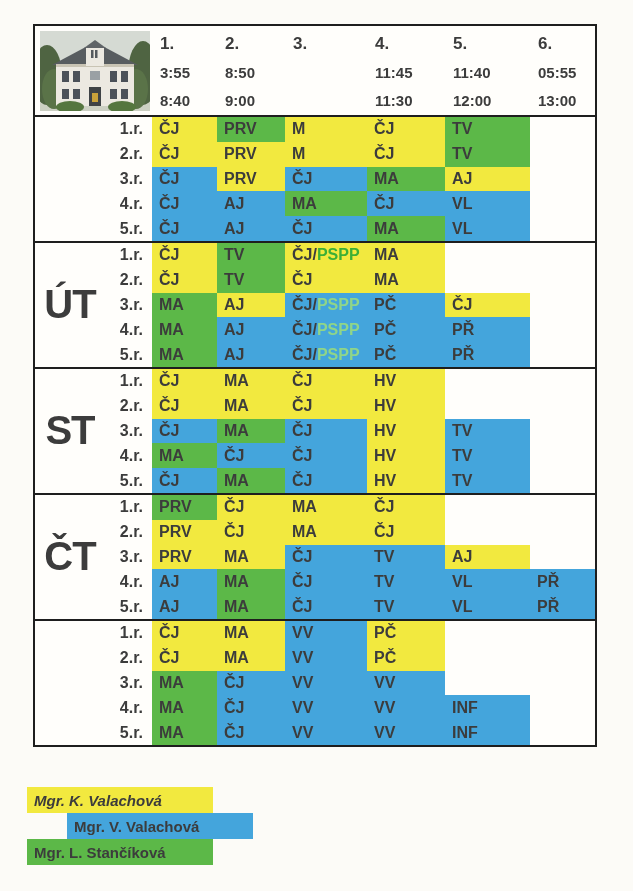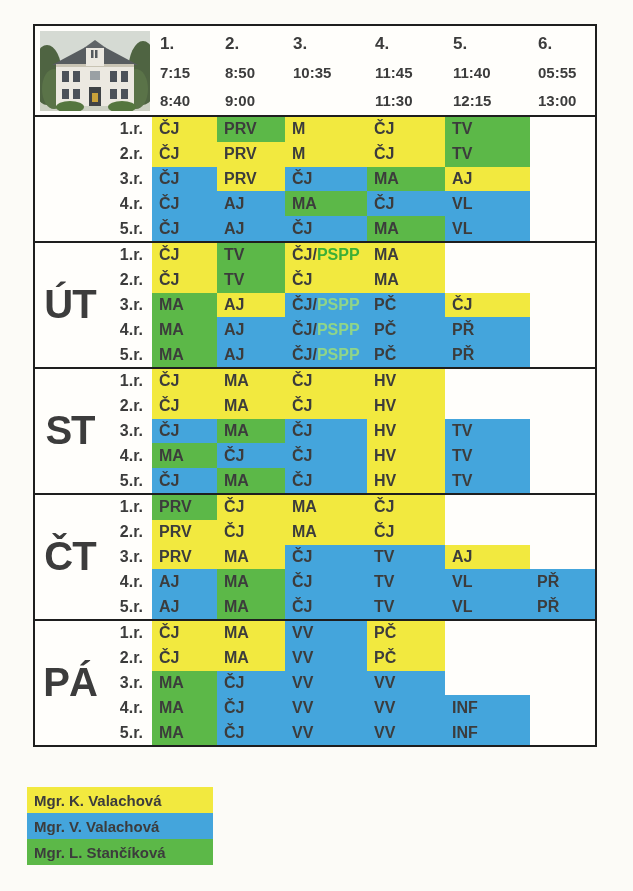--- a/index.html
+++ b/index.html
@@ -84,41 +84,40 @@
           <rect x="70" y="58" width="7" height="10" fill="#4b5158"></rect>
           <rect x="81" y="58" width="7" height="10" fill="#4b5158"></rect>
           <rect x="49" y="56" width="12" height="19" fill="#3f4346"></rect>
           <rect x="52" y="62" width="6" height="9" fill="#c9a23a"></rect>
           <ellipse cx="30" cy="76" rx="14" ry="6" fill="#55763f"></ellipse>
           <ellipse cx="82" cy="76" rx="14" ry="6" fill="#55763f"></ellipse>
         </svg>
       </div>
       <div class="period">
         <div class="num">1.</div>
-        <div class="time">7:15</div>
+        <div class="time">3:55</div>
         <div class="time">8:40</div>
       </div>
       <div class="period">
         <div class="num">2.</div>
         <div class="time">8:50</div>
         <div class="time">9:00</div>
       </div>
       <div class="period">
         <div class="num">3.</div>
-        <div class="time">10:35</div>
       </div>
       <div class="period">
         <div class="num">4.</div>
         <div class="time">11:45</div>
         <div class="time">11:30</div>
       </div>
       <div class="period">
         <div class="num">5.</div>
         <div class="time">11:40</div>
-        <div class="time">12:15</div>
+        <div class="time">12:00</div>
       </div>
       <div class="period">
         <div class="num">6.</div>
         <div class="time">05:55</div>
         <div class="time">13:00</div>
       </div>
     </div>
 
     <div id="day-blocks">
         <div class="day-block">
@@ -462,21 +461,20 @@
             <span>TV</span>
           </div>
           <div class="cell" style="grid-area: 5 / 7; background: rgb(68, 165, 220);">
             <span>VL</span>
           </div>
           <div class="cell" style="grid-area: 5 / 8; background: rgb(68, 165, 220);">
             <span>PŘ</span>
           </div>
         </div>
         <div class="day-block">
-          <div class="day-label">PÁ</div>
           <div class="grade" style="grid-row: 1;">1.r.</div>
           <div class="cell" style="grid-area: 1 / 3; background: rgb(242, 233, 63);">
             <span>ČJ</span>
           </div>
           <div class="cell" style="grid-area: 1 / 4; background: rgb(242, 233, 63);">
             <span>MA</span>
           </div>
           <div class="cell" style="grid-area: 1 / 5; background: rgb(68, 165, 220);">
             <span>VV</span>
           </div>
@@ -547,18 +545,18 @@
           </div>
           <div class="cell" style="grid-area: 5 / 7; background: rgb(68, 165, 220);">
             <span>INF</span>
           </div>
           <div class="cell" style="grid-area: 5 / 8;"></div>
         </div>
       </div>
   </div>
 
   <div class="legend" id="legend">
-      <div class="legend-item" style="background: rgb(242, 233, 63);">Mgr. K. Valachová</div>
-      <div class="legend-item" style="background: rgb(68, 165, 220);">Mgr. V. Valachová</div>
+      <div class="legend-item" style="background: rgb(242, 233, 63); font-style: italic;">Mgr. K. Valachová</div>
+      <div class="legend-item" style="background: rgb(68, 165, 220); margin-left: 40px;">Mgr. V. Valachová</div>
       <div class="legend-item" style="background: rgb(92, 184, 72);">Mgr. L. Stančíková</div>
     </div>
 
 </div>
 
 </body></html>

